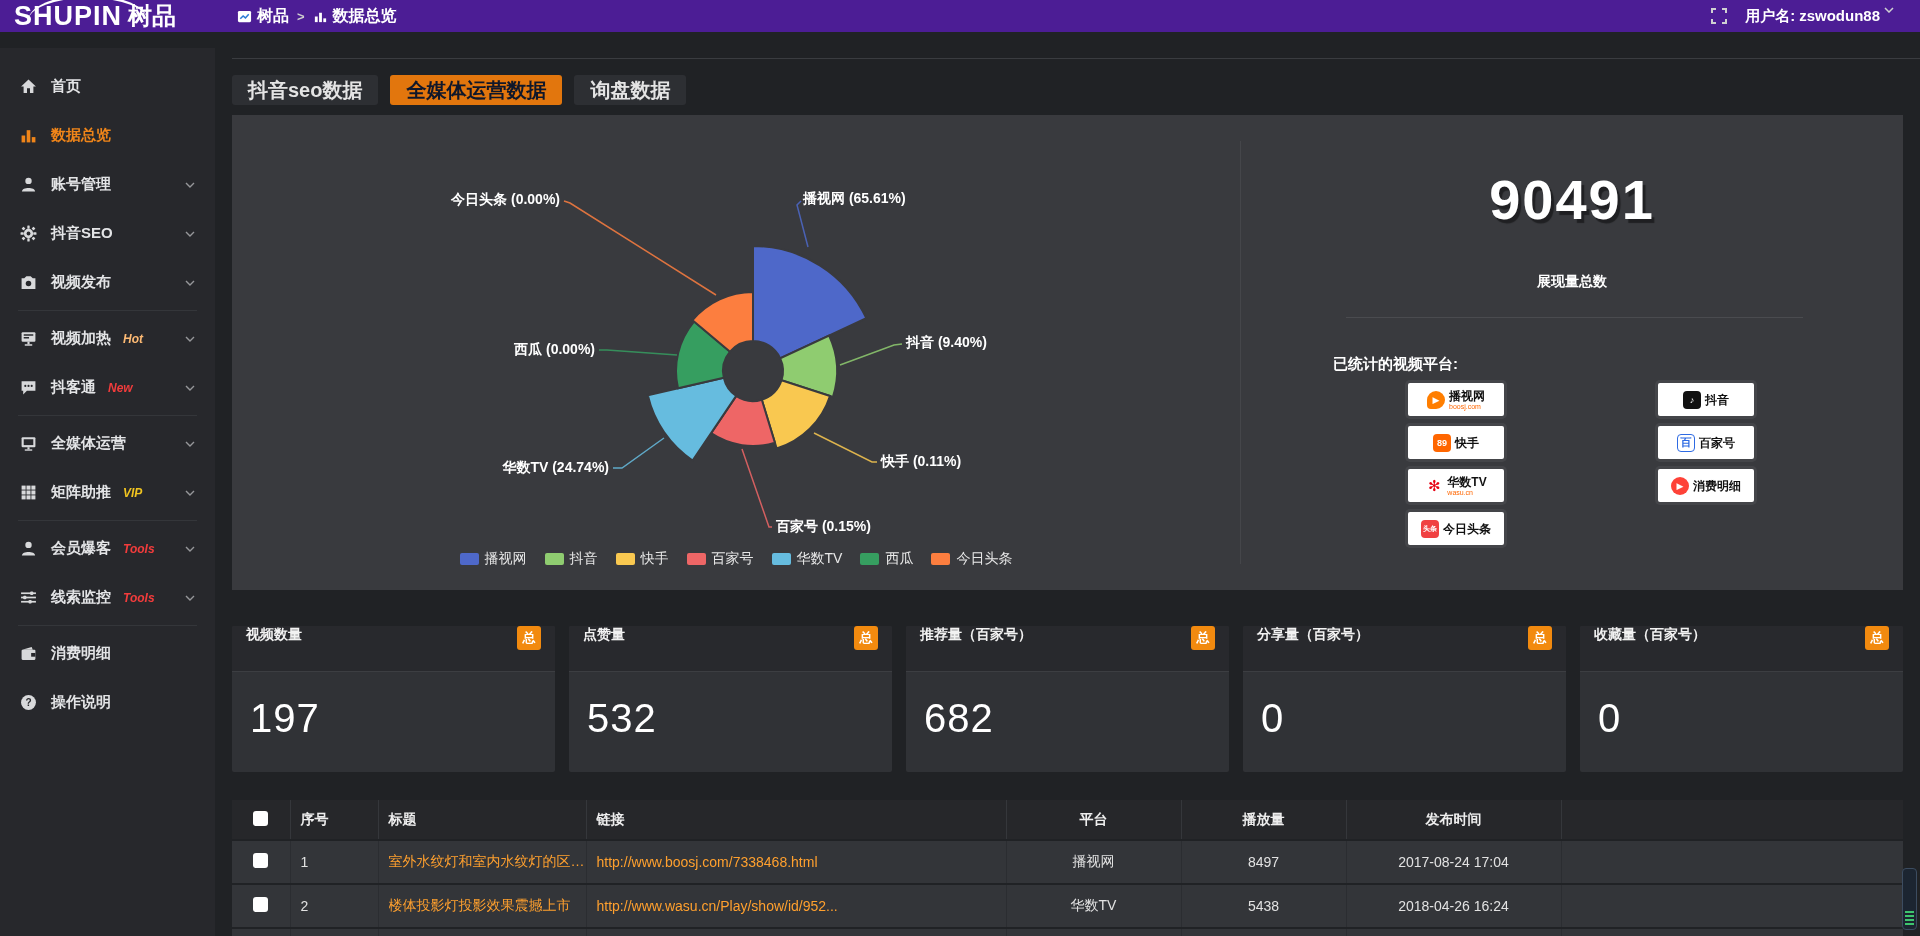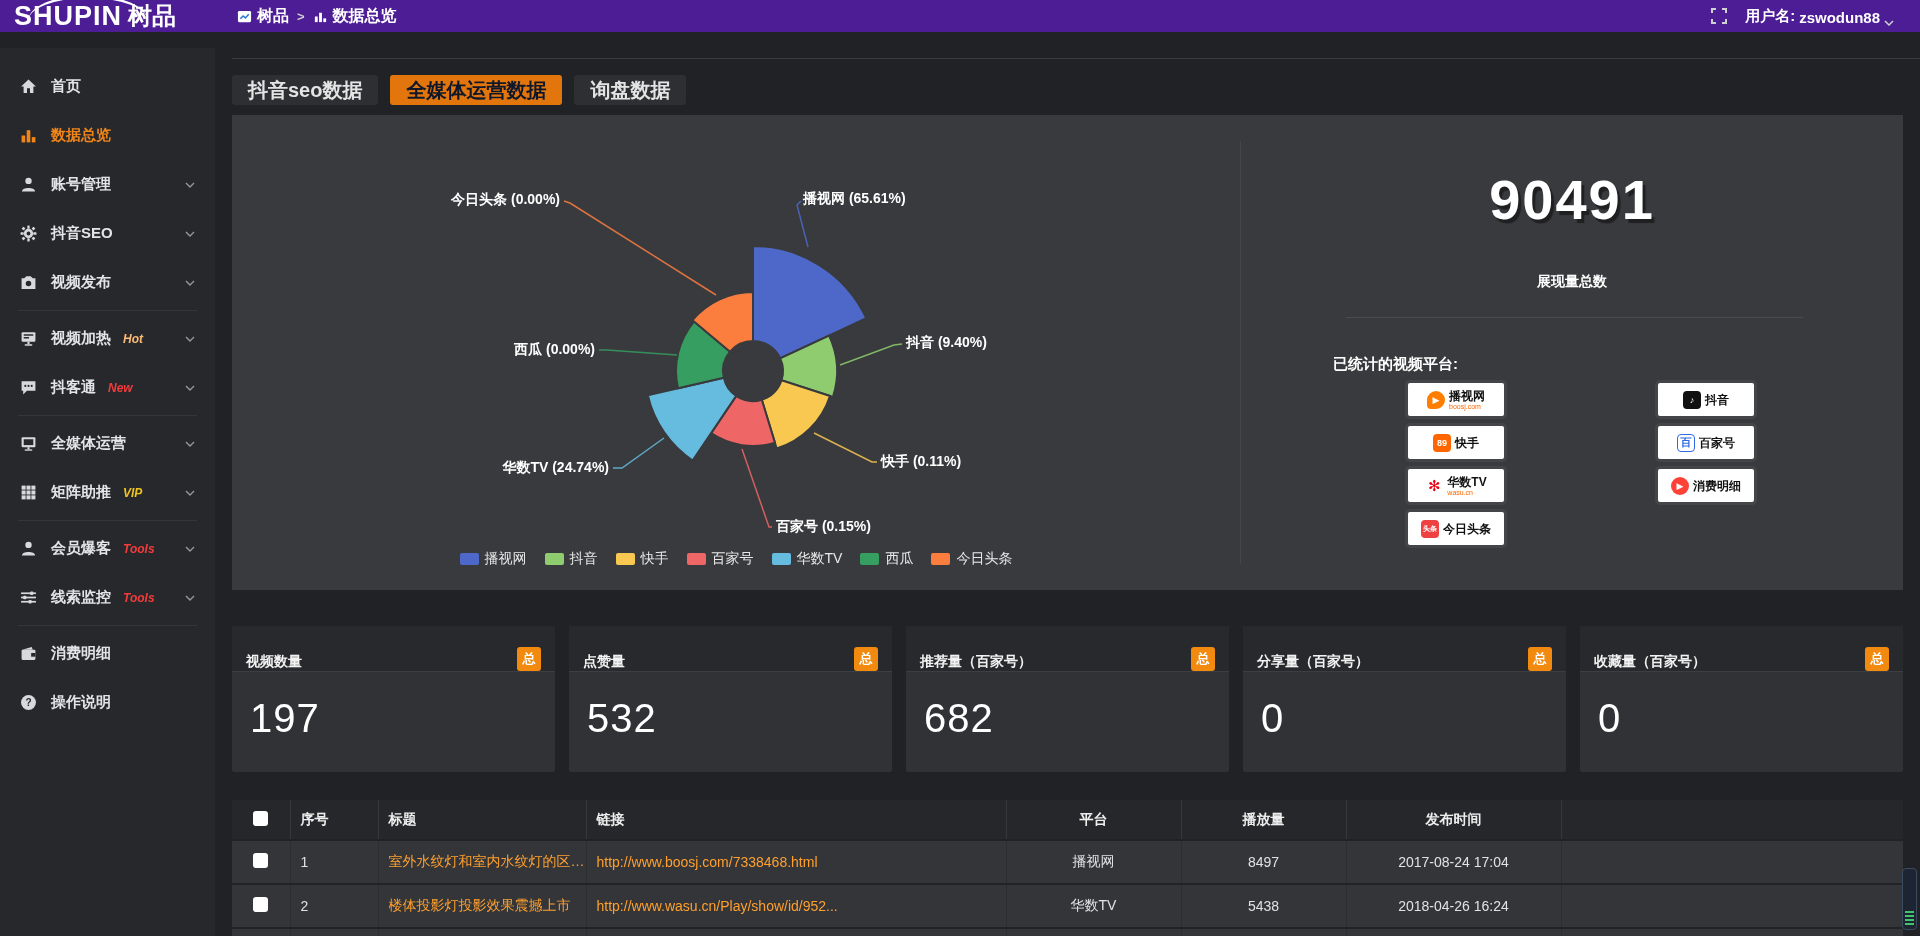--- a/index.html
+++ b/index.html
@@ -17,21 +17,21 @@
   .breadcrumb { display:flex; align-items:center; gap:8px; margin-left:22px; font-size:16px; font-weight:bold; color:#fff; }
   .crumb { display:flex; align-items:center; gap:5px; }
   .crumb-sep { color:#cfcfcf; font-size:13px; font-weight:bold; }
   .topbar-right { margin-left:auto; display:flex; align-items:center; gap:18px; padding-right:26px; }
   .fs-icon { width:16px; height:16px; position:relative; }
   .fs-icon i { position:absolute; width:5px; height:5px; border:2px solid #cfd0d2; }
   .fs-icon i:nth-child(1){left:0;top:0;border-right:none;border-bottom:none;}
   .fs-icon i:nth-child(2){right:0;top:0;border-left:none;border-bottom:none;}
   .fs-icon i:nth-child(3){left:0;bottom:0;border-right:none;border-top:none;}
   .fs-icon i:nth-child(4){right:0;bottom:0;border-left:none;border-top:none;}
-  .username { font-size:15px; font-weight:bold; color:#fff; display:flex; align-items:flex-end; gap:4px; }
+  .username { font-size:15px; font-weight:bold; color:#fff; display:flex; align-items:flex-start; gap:4px; }
   .chev { width:10px; height:6px; display:inline-block; }
 
   
   .sidebar { position:absolute; left:0; top:48px; width:215px; height:888px; background:#27282c; z-index:20; padding-top:14px; }
   .side-item { height:49px; display:flex; align-items:center; padding:0 20px; cursor:pointer; font-size:15px; color:#e3e4e6; }
   .side-item .s-ico { width:17px; height:17px; margin-right:14px; flex:none; }
   .side-item .s-label { font-weight:bold; }
   .side-item.active { color:#f08519; }
   .side-badge { font-size:12px; font-weight:bold; font-style:italic; margin-left:12px; }
   .side-chev { margin-left:auto; }
@@ -65,21 +65,21 @@
     justify-content:center; gap:4px; justify-self:center; cursor:pointer; box-shadow:0 0 0 3px rgba(255,255,255,0.06); }
   .pb-ico { width:18px; height:18px; border-radius:4px; display:flex; align-items:center; justify-content:center;
     color:#fff; font-size:9px; font-weight:bold; flex:none; }
   .pb-col { display:flex; flex-direction:column; line-height:1; align-items:flex-start; }
   .pb-main { font-size:12px; font-weight:bold; color:#111; white-space:nowrap; }
   .pb-sub { font-size:7px; color:#f60; margin-top:1px; white-space:nowrap; }
 
   
   .cards { position:absolute; left:17px; top:578px; width:1671px; display:flex; gap:14px; }
   .card { flex:1; height:146px; background:#303236; border-radius:2px; overflow:hidden; }
-  .card-head { height:46px; background:#28292d; display:flex; align-items:flex-end; padding:0 14px;
+  .card-head { height:46px; background:#28292d; display:flex; align-items:flex-start; padding:0 14px;
     border-bottom:1px solid #3c3e42; }
   .card-label { font-size:14px; font-weight:bold; color:#f2f2f2; }
   .card-badge { margin-left:auto; width:24px; height:24px; background:#f28a0f; color:#fff; border-radius:3px;
     display:flex; align-items:center; justify-content:center; font-size:13px; font-weight:bold; cursor:pointer; }
   .card-value { padding:24px 0 0 18px; font-size:40px; color:#fff; letter-spacing:1px; }
 
   
   .tablewrap { position:absolute; left:17px; top:752px; width:1671px; }
   table { width:100%; border-collapse:collapse; table-layout:fixed; }
   col.c-cb{width:58px;} col.c-seq{width:88px;} col.c-title{width:208px;} col.c-link{width:420px;}

